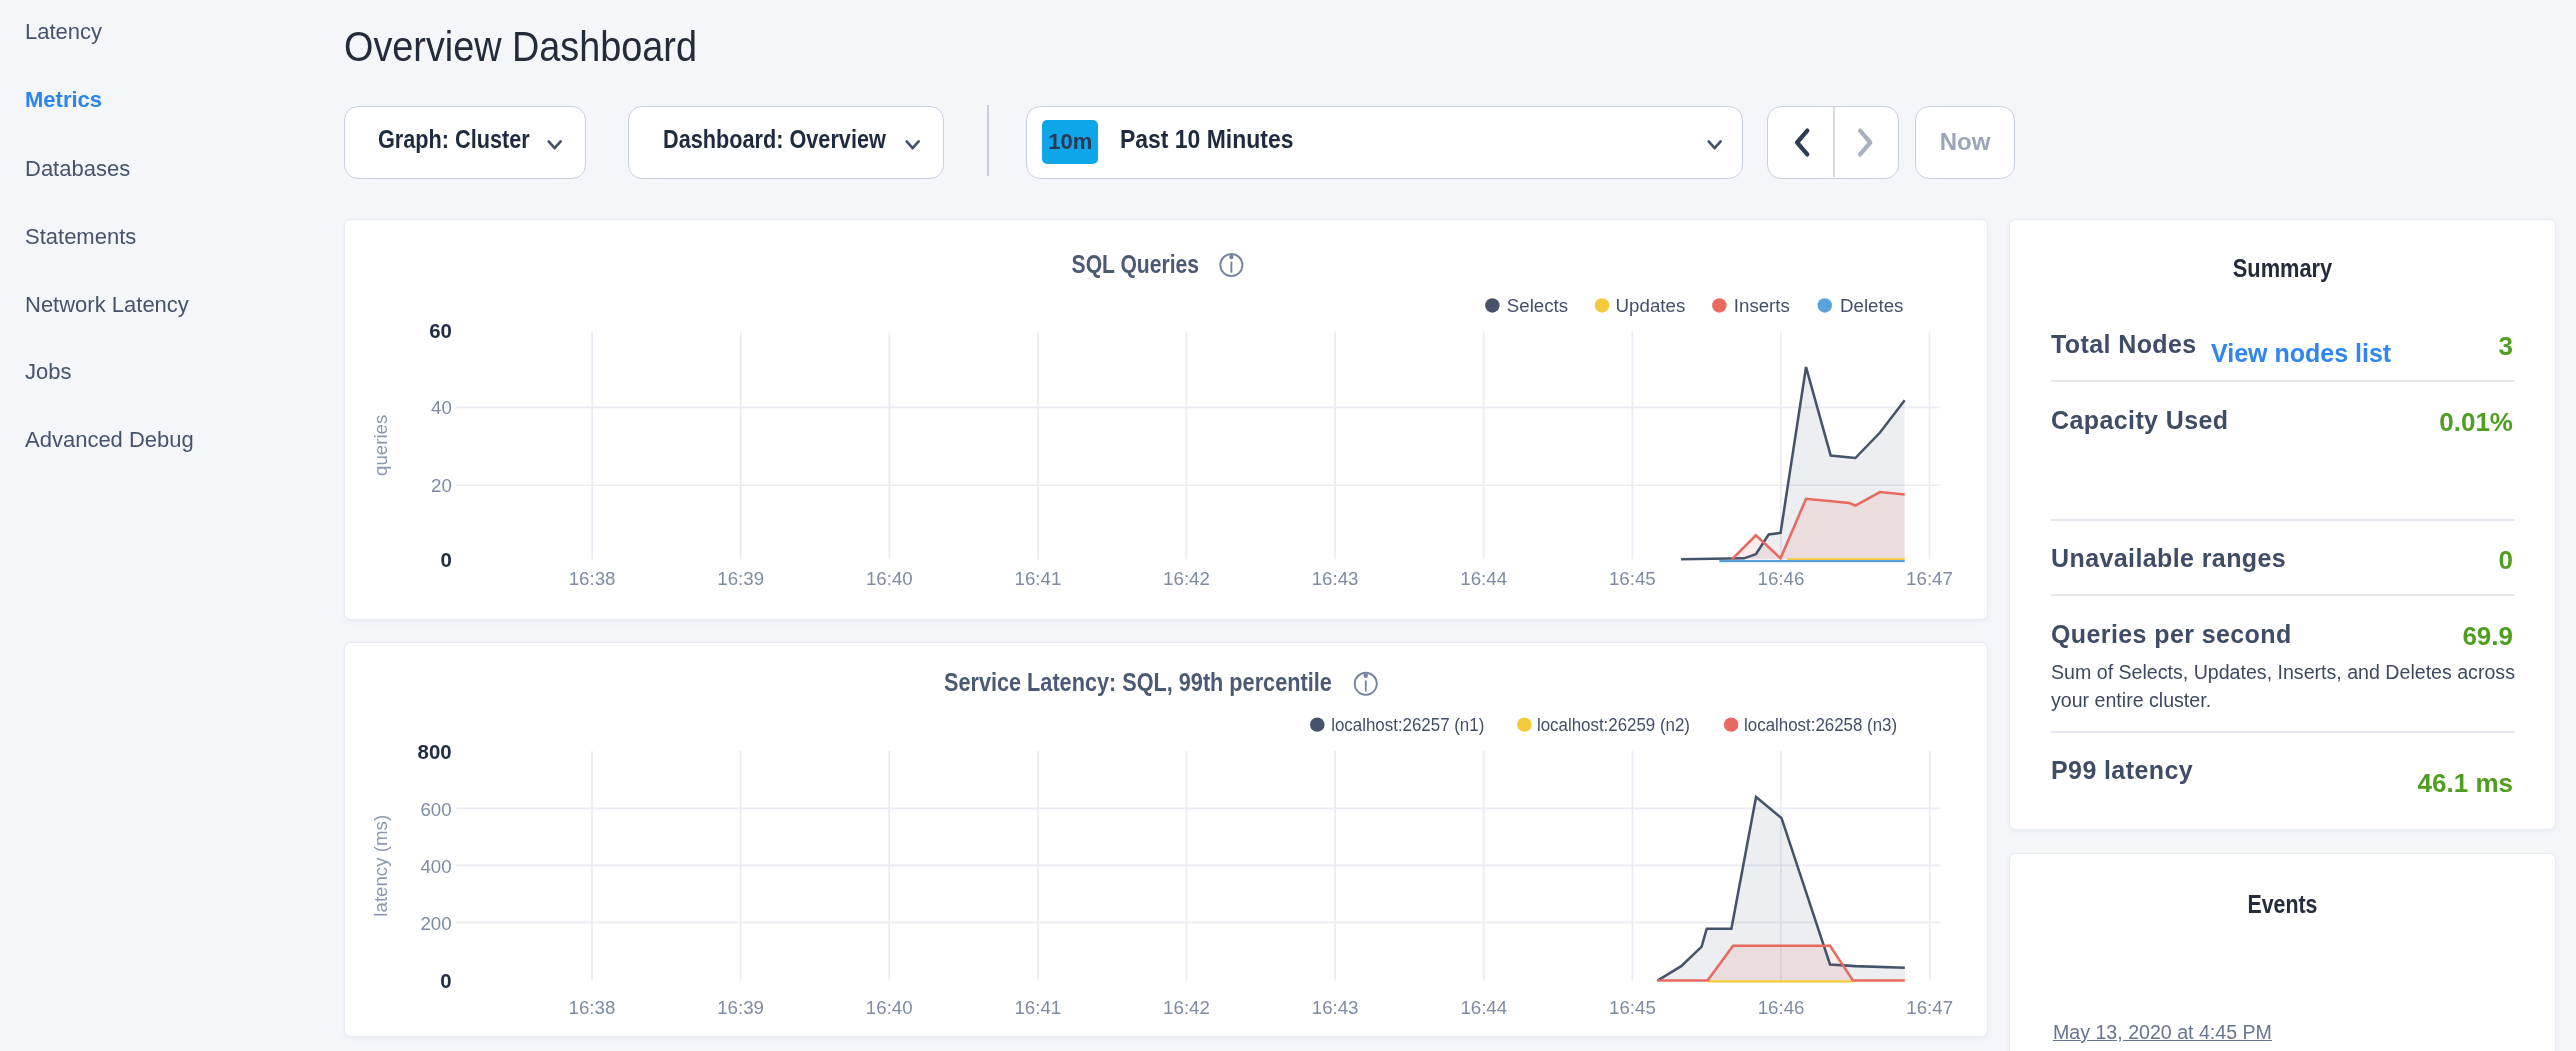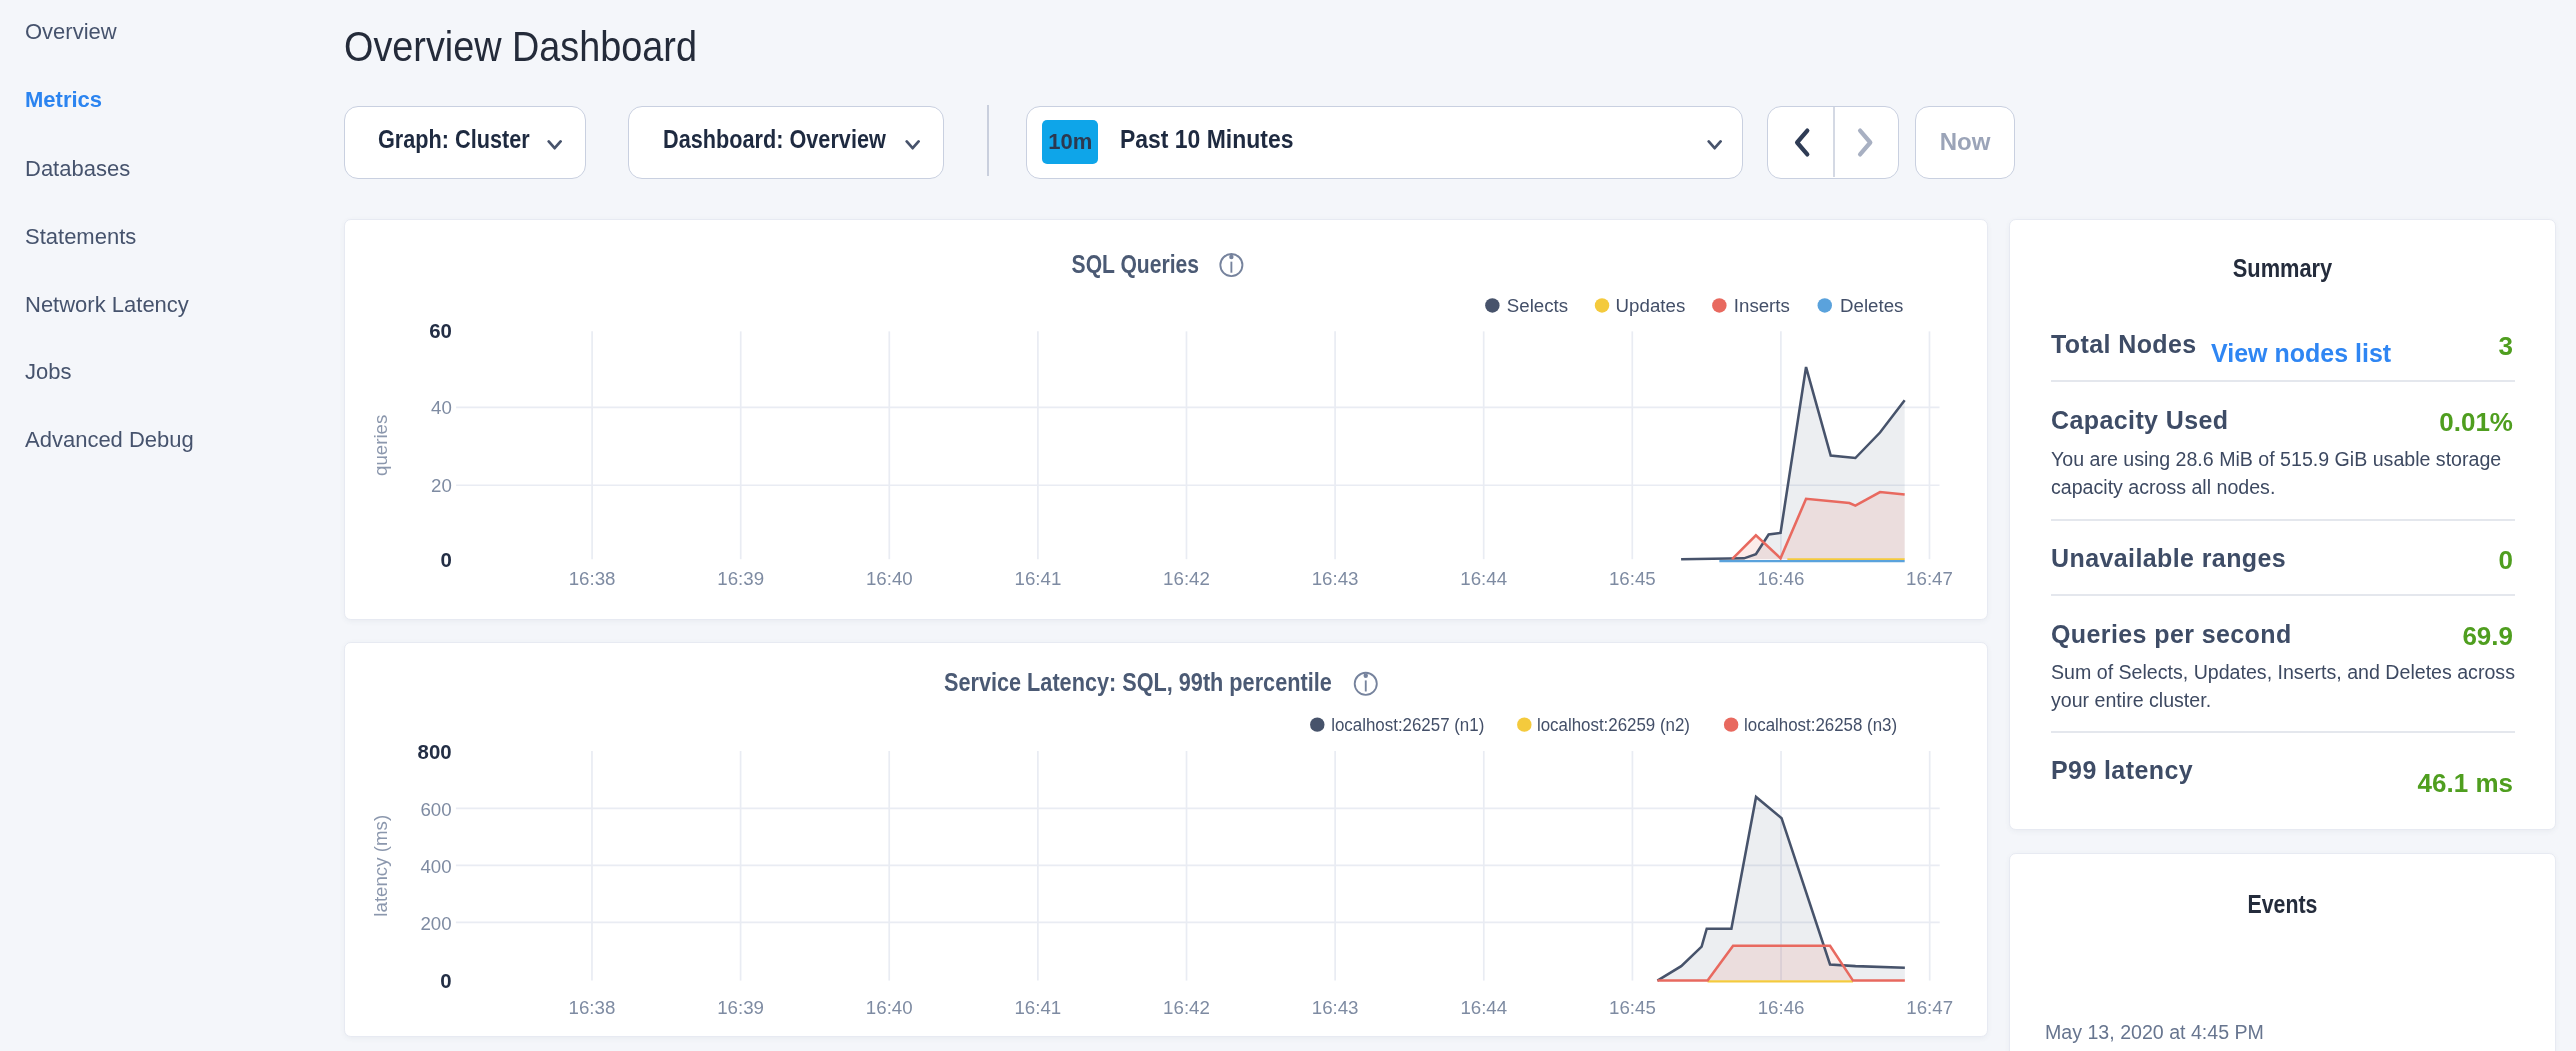--- a/index.html
+++ b/index.html
@@ -11,21 +11,21 @@
   .ctl { position:absolute; background:#fff; border:1.7px solid #c9d0e0; border-radius:14px; }
   .ctl-text { position:absolute; font-size:25.5px; font-weight:bold; color:#1e2a40; white-space:nowrap; transform-origin:left center; line-height:1; }
   .slabel { position:absolute; font-size:25px; font-weight:bold; letter-spacing:0.4px; color:#3e4c66; line-height:1; white-space:nowrap; }
   .sval { position:absolute; font-size:26px; font-weight:bold; color:#4f9e1f; line-height:1; }
   .sdiv { position:absolute; left:41px; width:464px; height:1.7px; background:#e4e7ed; }
   .sdesc { position:absolute; left:41px; font-size:19.6px; line-height:28px; color:#3d4961; white-space:nowrap; }
 </style>
 </head>
 <body>
 
-<div class="nav" style="top:21px;">Overview</div>
+<div class="nav" style="top:21px;">Latency</div>
 <div class="nav active" style="top:89px;">Metrics</div>
 <div class="nav" style="top:158px;">Databases</div>
 <div class="nav" style="top:226px;">Statements</div>
 <div class="nav" style="top:294px;">Network Latency</div>
 <div class="nav" style="top:361px;">Jobs</div>
 <div class="nav" style="top:429px;">Advanced Debug</div>
 
 <div class="abs" style="left:344px; top:26px; font-size:42px; line-height:1; color:#242b3a; white-space:nowrap; transform:scaleX(0.9); transform-origin:left center;">Overview Dashboard</div>
 
 <div class="ctl" style="left:344px; top:106px; width:242px; height:73px;">
@@ -189,33 +189,32 @@
 <div class="card" style="left:2009px; top:219px; width:547px; height:611px;">
   <div class="abs" style="left:0; top:35px; width:100%; text-align:center; font-size:26px; font-weight:bold; line-height:1; color:#242c3c; transform:scaleX(0.84);">Summary</div>
 
   <div class="slabel" style="left:41px; top:112px;">Total Nodes</div>
   <div class="abs" style="left:201px; top:121px; font-size:25px; font-weight:600; color:#2f86f3; line-height:1;">View nodes list</div>
   <div class="sval" style="right:42px; top:113px;">3</div>
   <div class="sdiv" style="top:160px;"></div>
 
   <div class="slabel" style="left:41px; top:188px;">Capacity Used</div>
   <div class="sval" style="right:42px; top:189px;">0.01%</div>
-  <div class="sdesc" style="top:225px;">You are using 28.6 MiB of 515.9 GiB usable storage<br>capacity across all nodes.</div>
   <div class="sdiv" style="top:299px;"></div>
 
   <div class="slabel" style="left:41px; top:326px;">Unavailable ranges</div>
   <div class="sval" style="right:42px; top:327px;">0</div>
   <div class="sdiv" style="top:374px;"></div>
 
   <div class="slabel" style="left:41px; top:402px;">Queries per second</div>
   <div class="sval" style="right:42px; top:403px;">69.9</div>
   <div class="sdesc" style="top:438px;">Sum of Selects, Updates, Inserts, and Deletes across<br>your entire cluster.</div>
   <div class="sdiv" style="top:511px;"></div>
 
   <div class="slabel" style="left:41px; top:538px;">P99 latency</div>
   <div class="sval" style="right:42px; top:550px;">46.1 ms</div>
 </div>
 
 <div class="card" style="left:2009px; top:853px; width:547px; height:221px;">
   <div class="abs" style="left:0; top:37px; width:100%; text-align:center; font-size:26px; font-weight:bold; line-height:1; color:#242c3c; transform:scaleX(0.82);">Events</div>
-  <div class="abs" style="left:35px; top:169px; font-size:19.6px; line-height:1; color:#67758f;">May 13, 2020 at 4:45 PM</div>
+  <div class="abs" style="left:43px; top:169px; font-size:19.6px; line-height:1; color:#67758f;text-decoration:underline;">May 13, 2020 at 4:45 PM</div>
 </div>
 
 
 </body></html>

